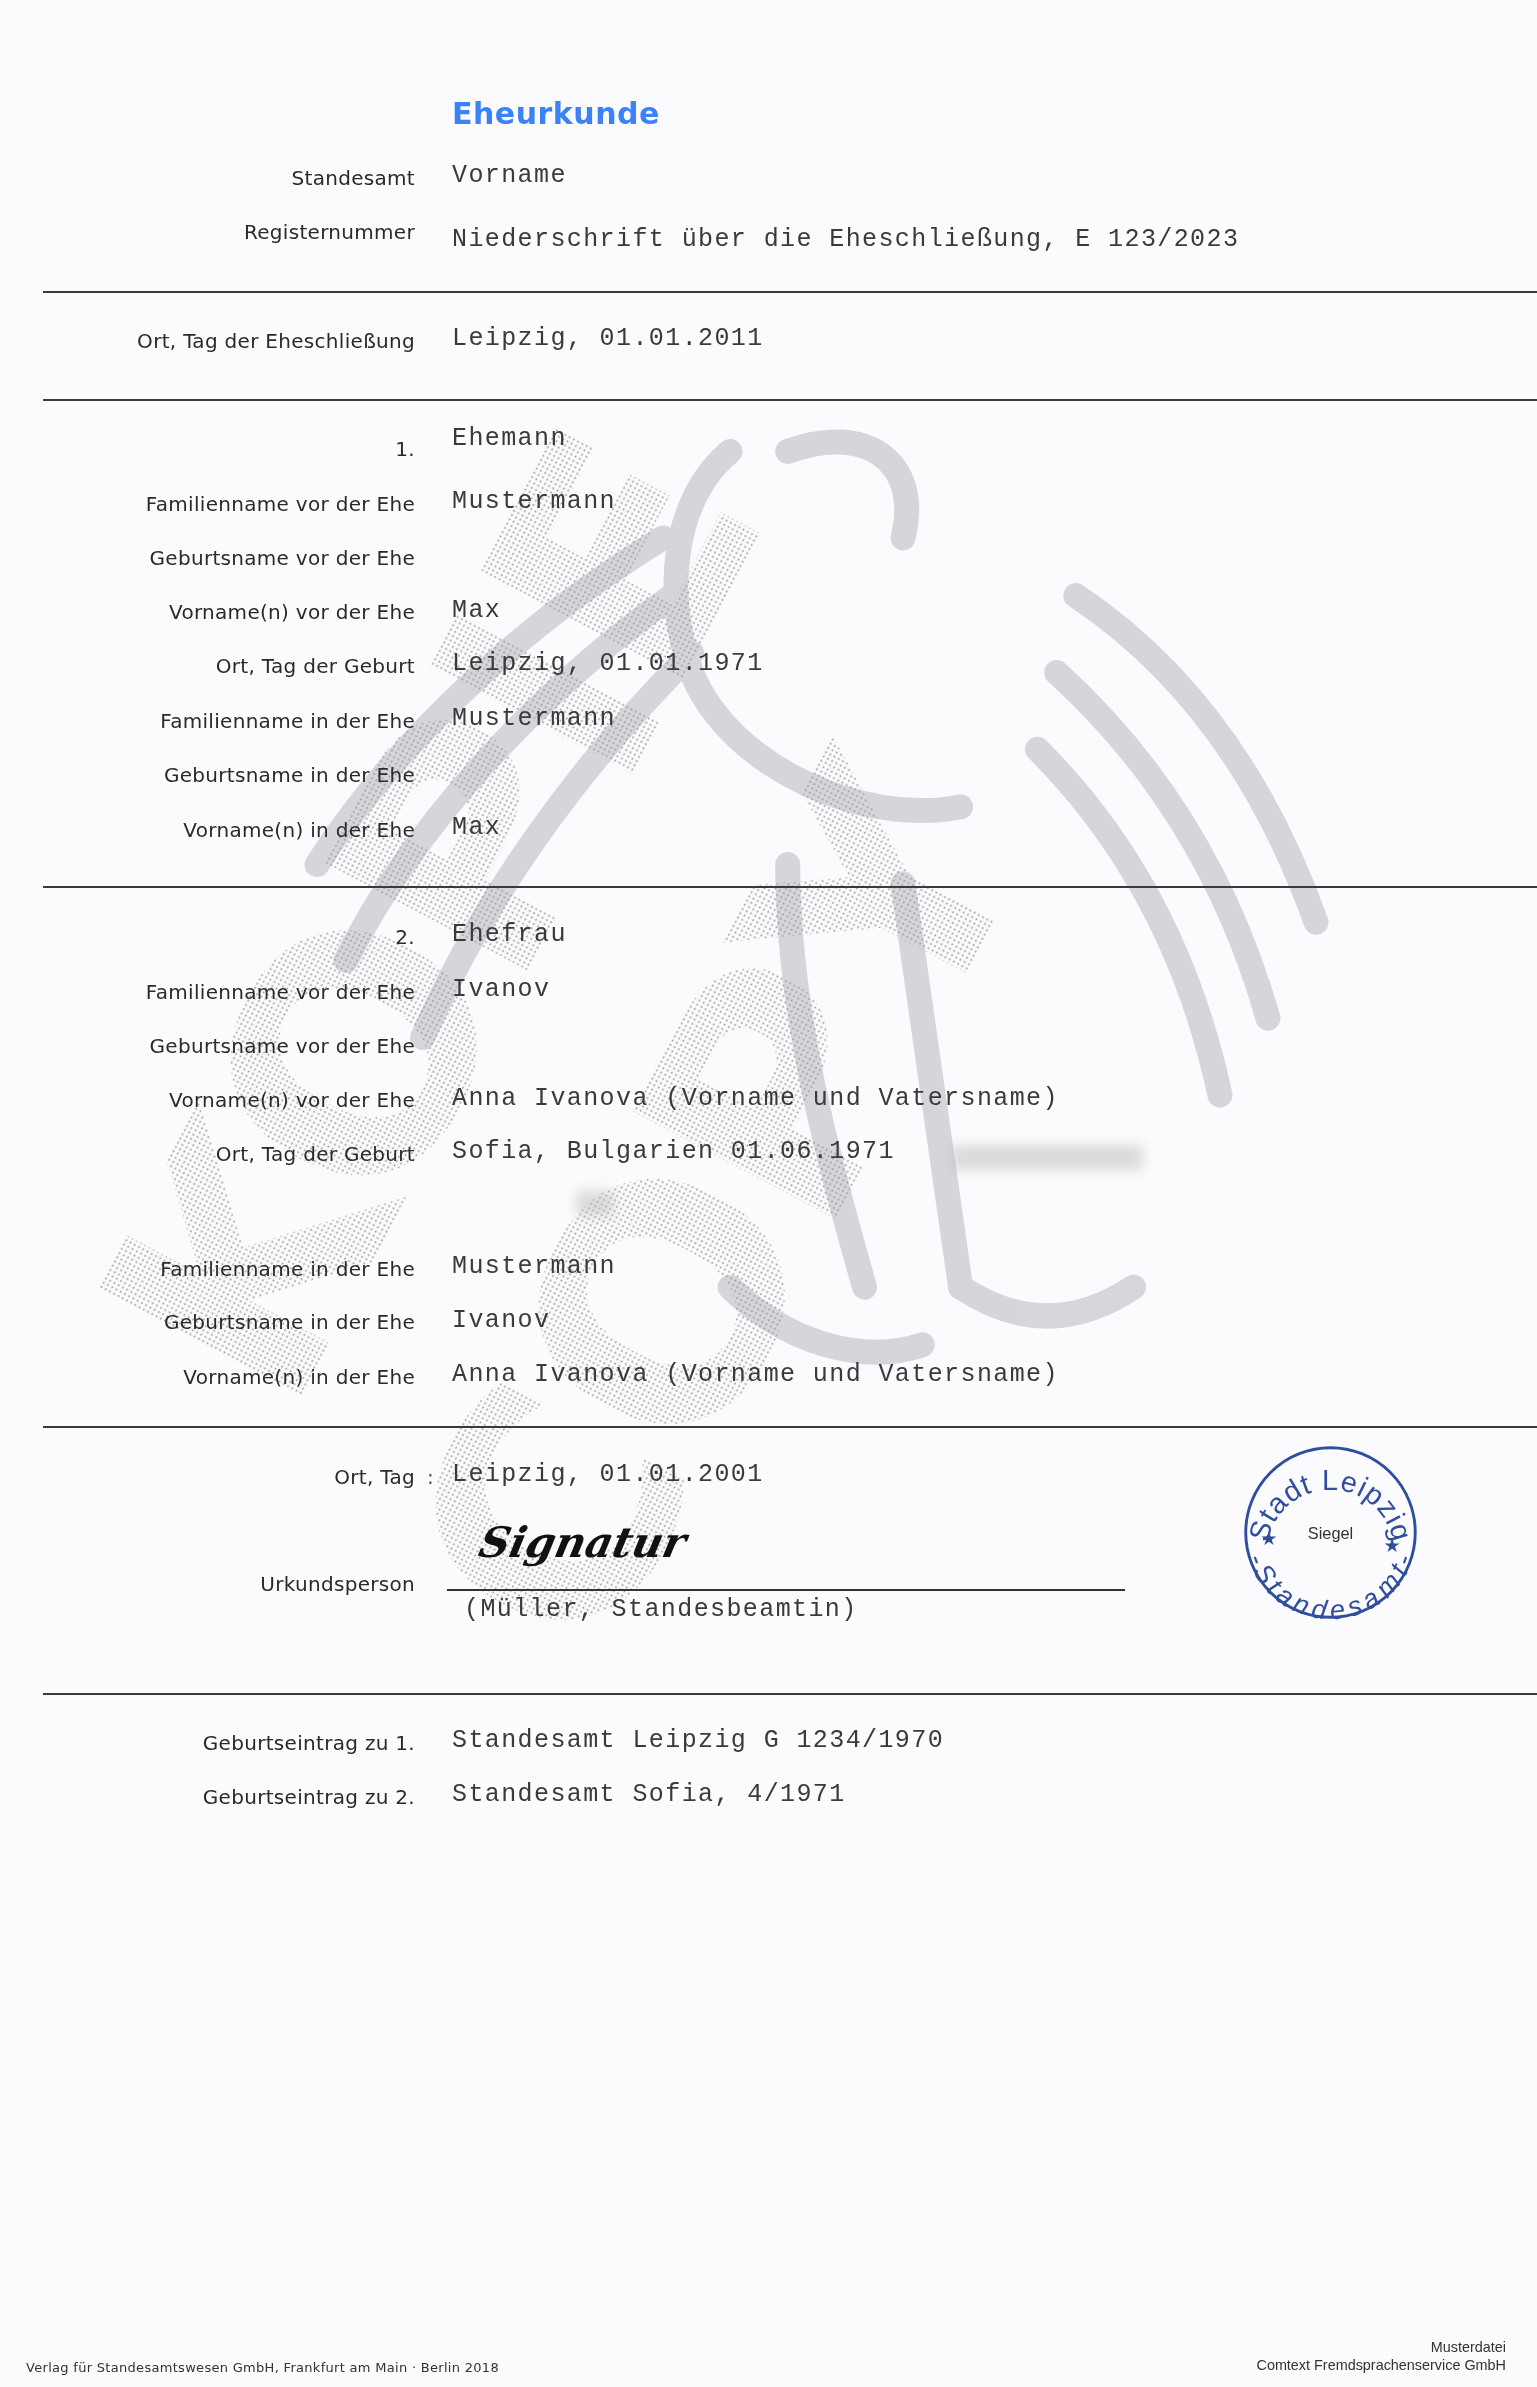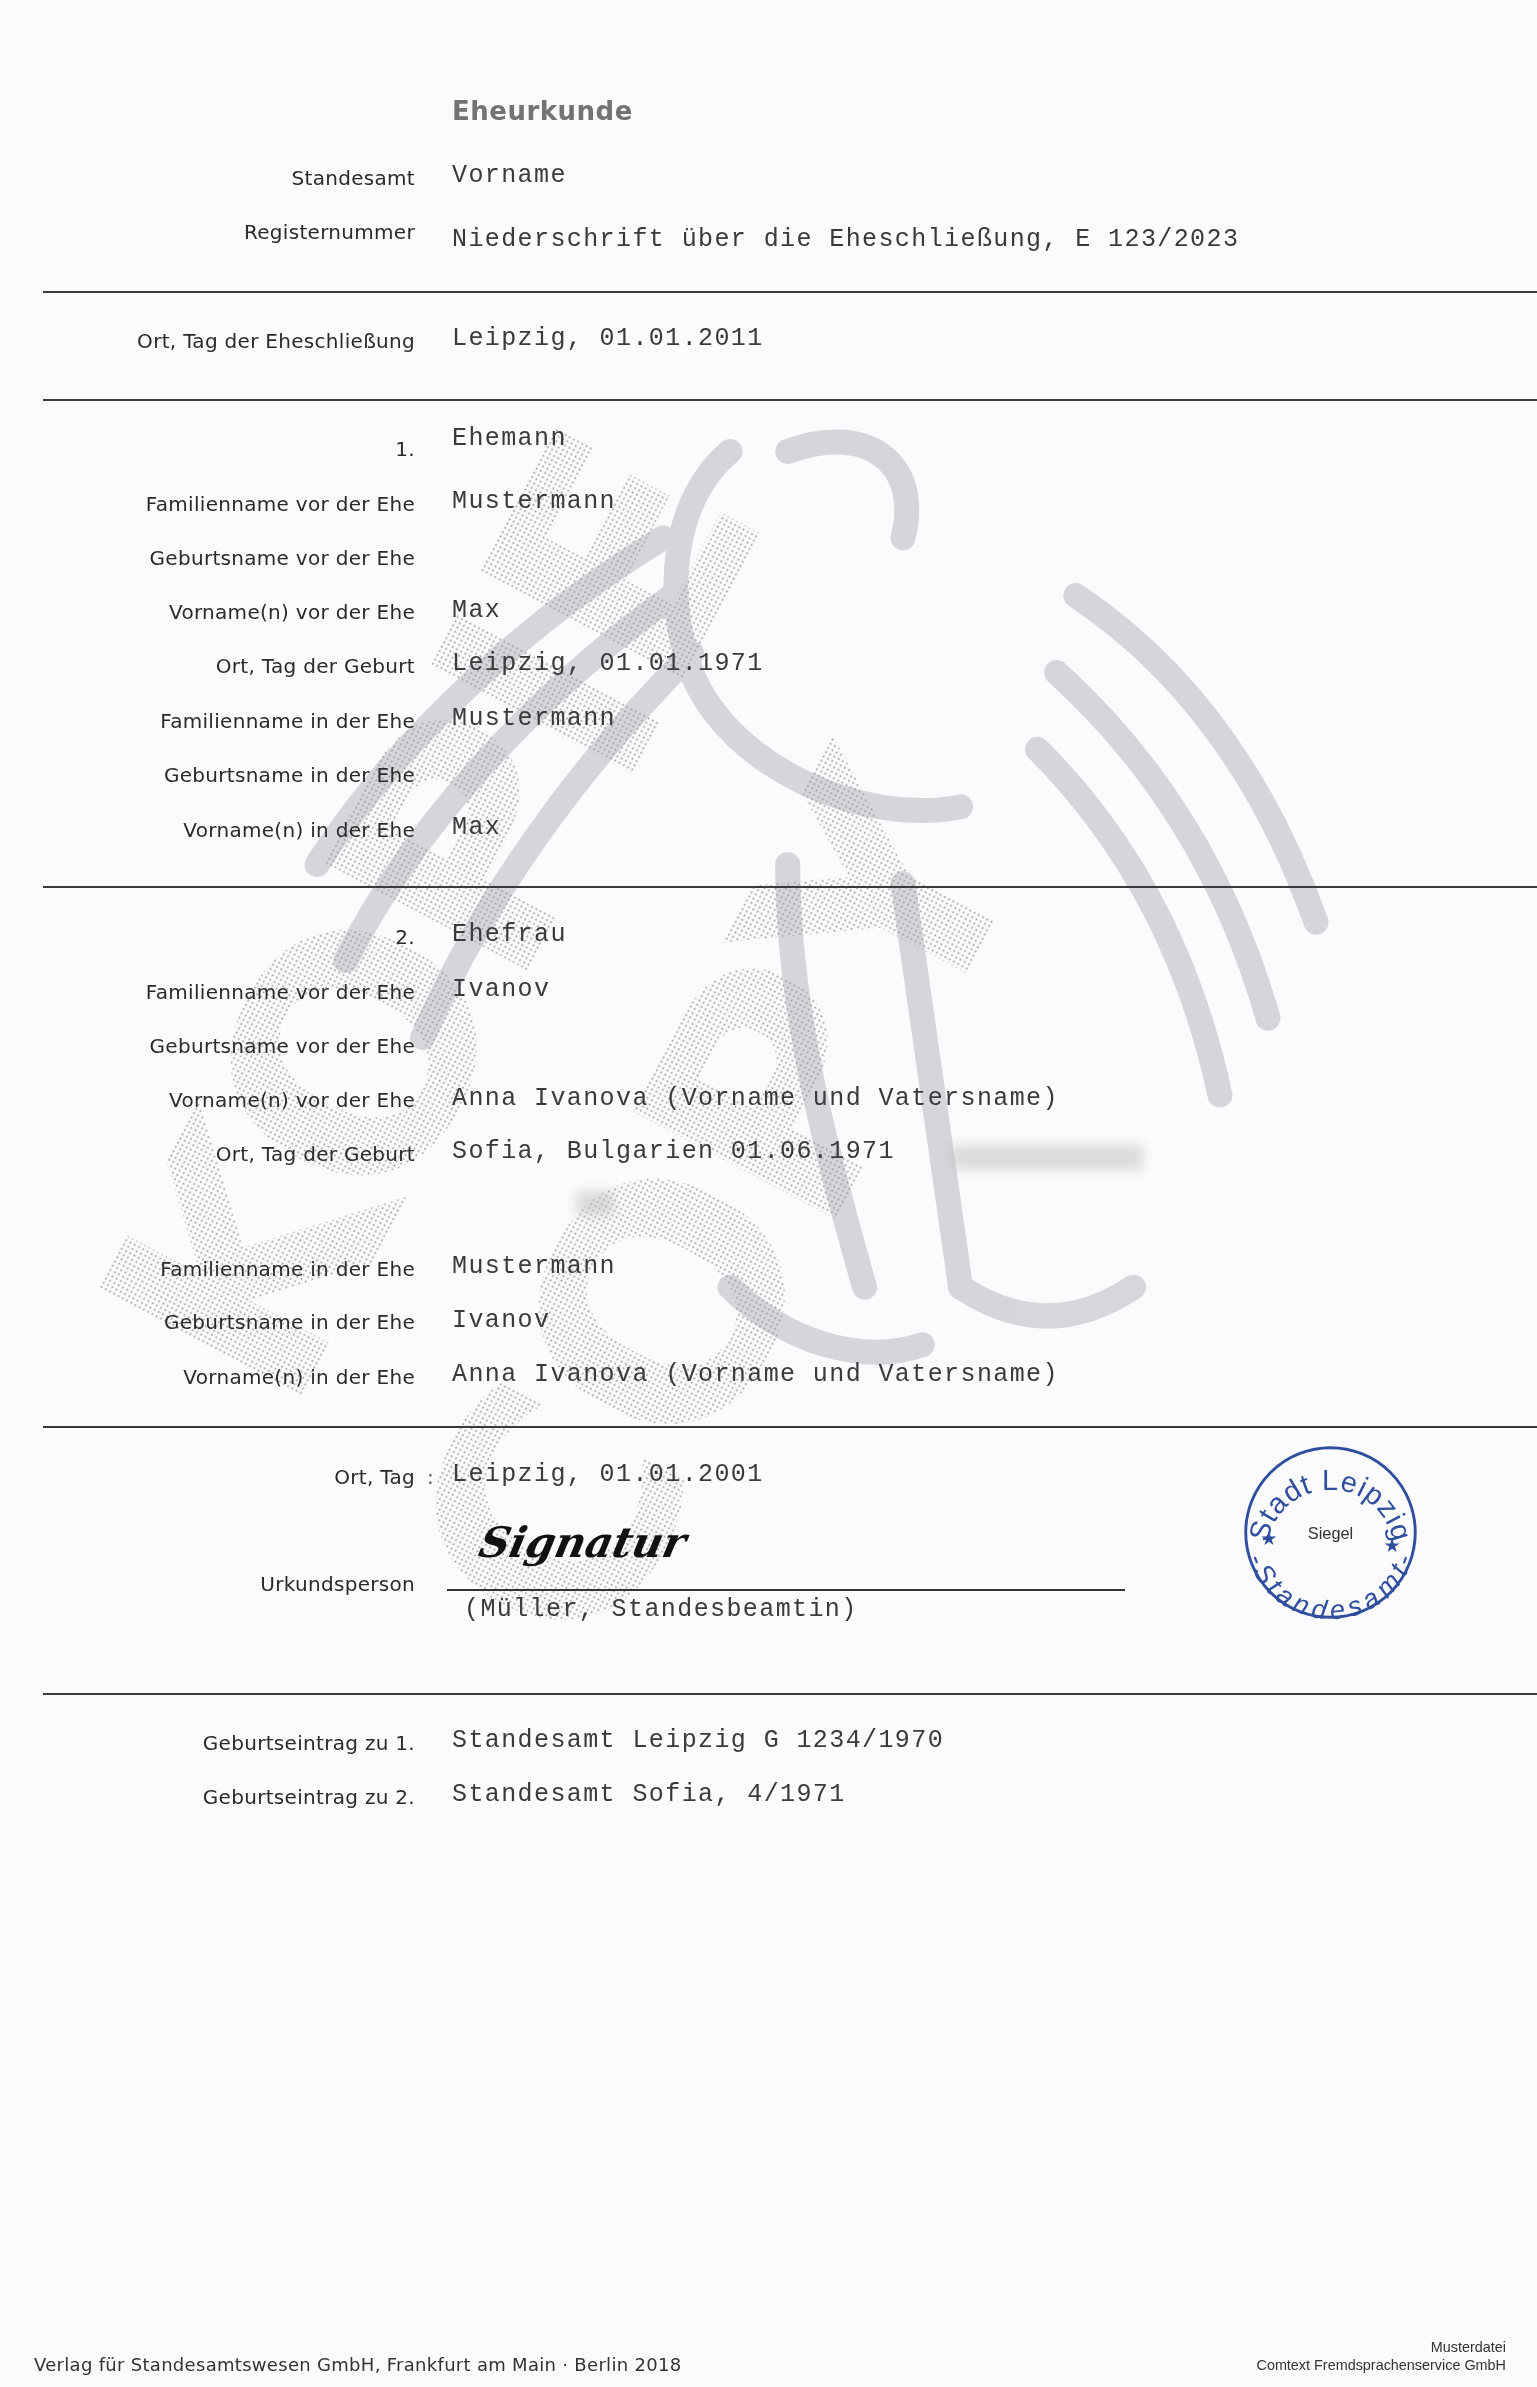--- a/index.html
+++ b/index.html
@@ -17,34 +17,34 @@
   }
   .val {
     position:absolute; left:452px;
     font-family:"Liberation Mono", "DejaVu Sans Mono", monospace;
     font-size:25px; color:#3a3a3a; white-space:nowrap; letter-spacing:1.4px;
   }
   .rule { position:absolute; left:43px; right:0; height:1.9px; background:#3a3a3a; }
   .title {
     position:absolute; left:452px; top:96px;
     font-family:"DejaVu Sans", sans-serif; font-weight:bold;
-    font-size:26px; color:#737373; letter-spacing:0.5px;
+    font-size:30px; color:#3b82f6; letter-spacing:0.5px;
   }
   
   .wm-layer { position:absolute; left:0; top:0; width:1537px; height:2387px; pointer-events:none; }
   .sig-line { position:absolute; left:447px; top:1589px; width:678px; height:1.9px; background:#333; }
   .sig {
     position:absolute; left:480px; top:1518px;
     font-family:"DejaVu Serif", serif; font-style:italic; font-weight:bold;
     font-size:42px; color:#111; transform:skewX(-12deg);
   }
   .seal-txt { font-family:"Liberation Sans", sans-serif; }
   .footer-left {
-    position:absolute; left:34px; top:2375px; transform:translateY(-100%);
-    font-family:"DejaVu Sans", sans-serif; font-size:18px; color:#333; letter-spacing:0.3px;
+    position:absolute; left:26px; top:2375px; transform:translateY(-100%);
+    font-family:"DejaVu Sans", sans-serif; font-size:13px; color:#333; letter-spacing:0.3px;
   }
   .footer-right {
     position:absolute; right:31px; top:2338px; text-align:right;
     font-family:"Liberation Sans", sans-serif; font-size:14.4px; color:#333; line-height:18px;
   }
   .blur { position:absolute; background:#bbb; filter:blur(5.8px); opacity:0.5; }
 </style>
 </head>
 <body>
 

